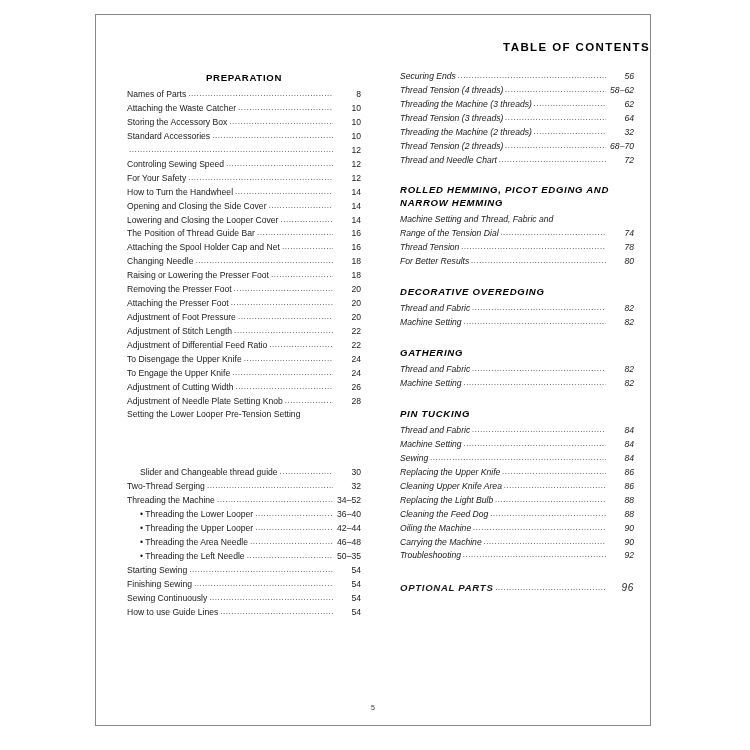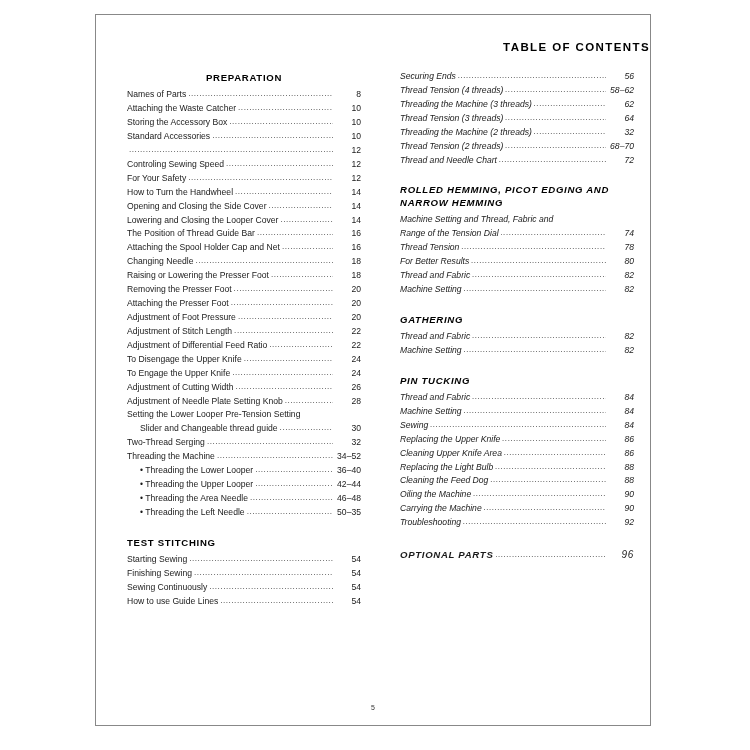--- a/index.html
+++ b/index.html
@@ -75,21 +75,21 @@
     letter-spacing: 0.5px;
     font-size: 8.2px;
     position: relative;
     top: -1px;
   }
   .entry .pg {
     flex: 0 0 auto;
     text-align: right;
     min-width: 26px;
   }
-  .entry.indent1 { padding-left: 13px; }
+  .entry.indent1 { padding-left: 13px; margin-top: 44px; }
   .entry.bullet { padding-left: 13px; }
 
   .big-entry {
     font-size: 9.6px;
     font-weight: bold;
     letter-spacing: 0.7px;
     margin-left: 11px;
   }
   .big-entry .dots { font-weight: normal; }
   .big-entry .pg { font-weight: normal; font-size: 10px; }
@@ -265,21 +265,20 @@
             <span class="dots">.......................................................................................................</span>
             <span class="pg">46–48</span>
           </div>
         <div class="entry bullet">
             <span class="lbl">• Threading the Left Needle</span>
             <span class="dots">.......................................................................................................</span>
             <span class="pg">50–35</span>
           </div>
       </div>
 
-      <div class="section-head spaced">TEST STITCHING</div>
       <div class="entries">
         <div class="entry">
             <span class="lbl">Starting Sewing</span>
             <span class="dots">.......................................................................................................</span>
             <span class="pg">54</span>
           </div>
         <div class="entry">
             <span class="lbl">Finishing Sewing</span>
             <span class="dots">.......................................................................................................</span>
             <span class="pg">54</span>
@@ -354,20 +353,21 @@
             <span class="dots">.......................................................................................................</span>
             <span class="pg">78</span>
           </div>
         <div class="entry">
             <span class="lbl">For Better Results</span>
             <span class="dots">.......................................................................................................</span>
             <span class="pg">80</span>
           </div>
       </div>
 
+      <div class="section-head spaced">DECORATIVE OVEREDGING</div>
       <div class="entries">
         <div class="entry">
             <span class="lbl">Thread and Fabric</span>
             <span class="dots">.......................................................................................................</span>
             <span class="pg">82</span>
           </div>
         <div class="entry">
             <span class="lbl">Machine Setting</span>
             <span class="dots">.......................................................................................................</span>
             <span class="pg">82</span>

